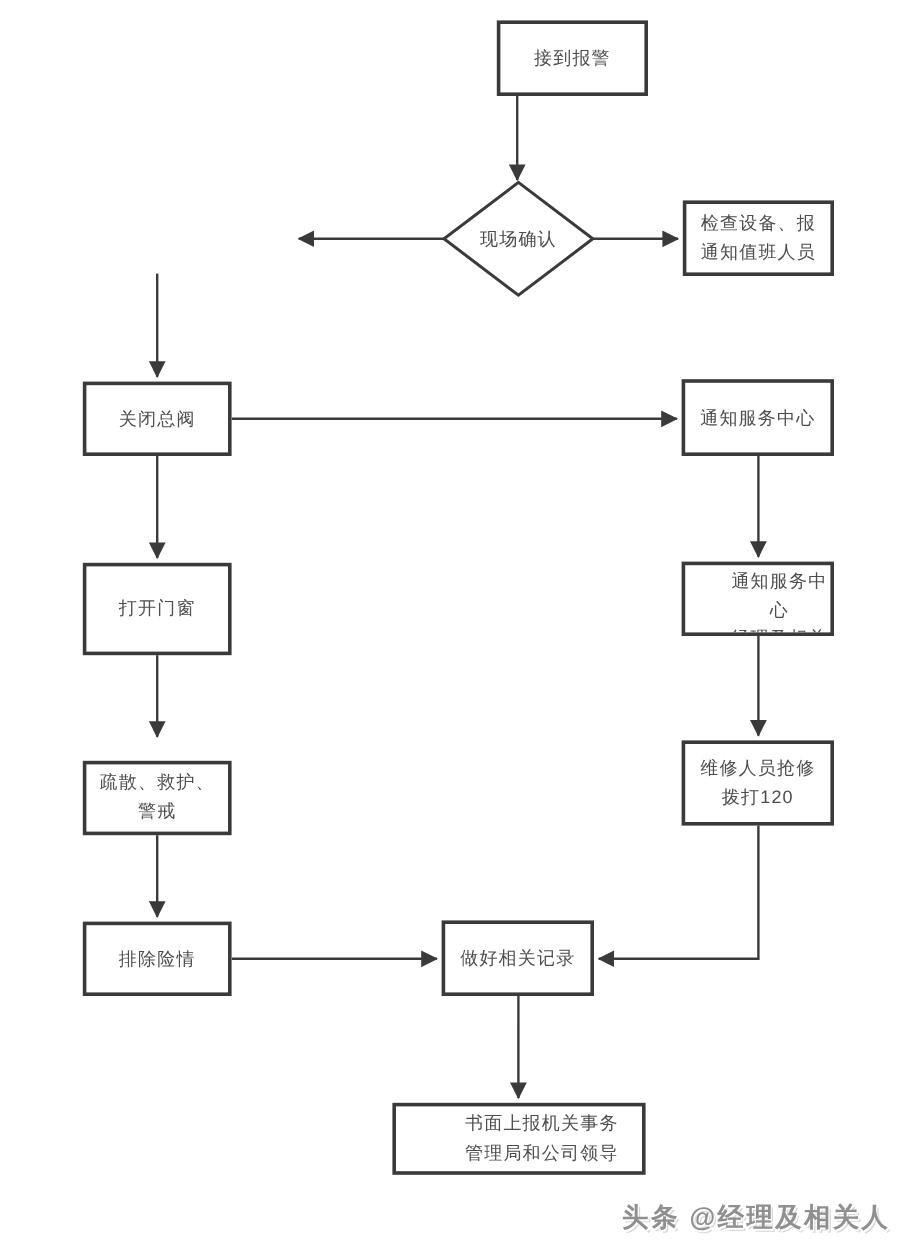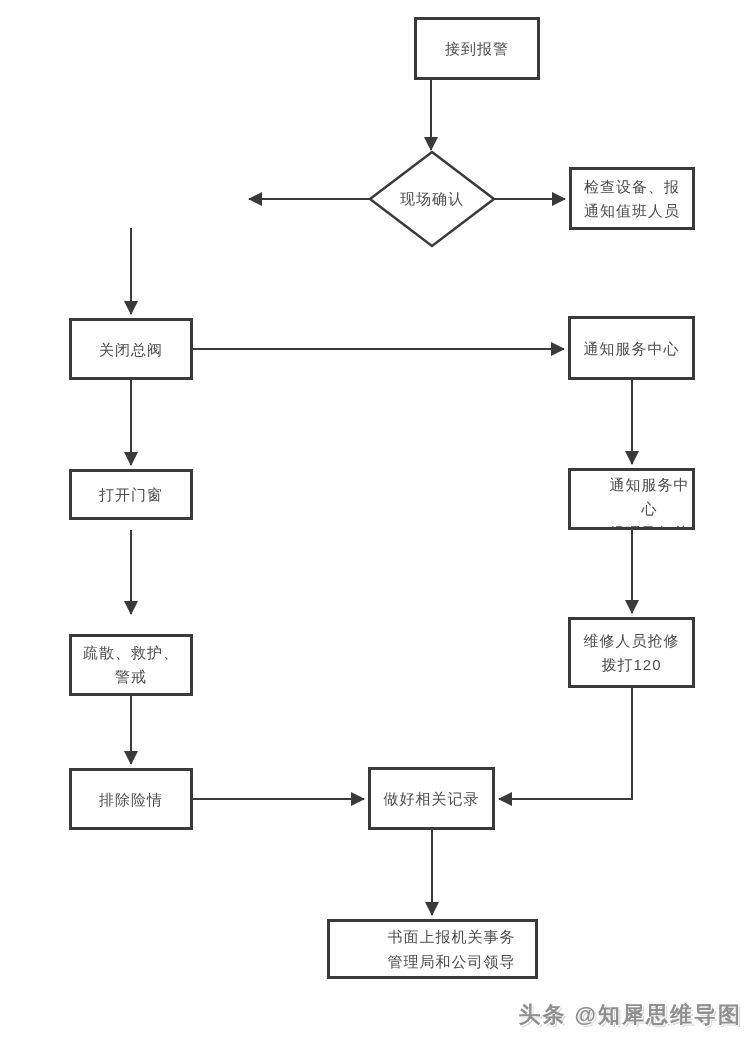--- a/index.html
+++ b/index.html
@@ -31,21 +31,21 @@
     font-size: 15px;
     letter-spacing: 1px;
     line-height: 25px;
     white-space: pre-line;
   }
   .node-receive       { left: 368px; top: 17px;  width: 126px; height: 63px; margin-left: 46px; }
   .node-forbid        { left: 17px;  top: 170px; width: 228px; height: 58px; line-height: 24px; }
   .node-check         { left: 569px; top: 167px; width: 126px; height: 63px; line-height: 24px; }
   .node-close-valve   { left: 69px;  top: 318px; width: 124px; height: 62px; }
   .node-notify-duty   { left: 568px; top: 316px; width: 127px; height: 64px; }
-  .node-open-doors    { left: 69px;  top: 469px; width: 124px; height: 51px; }
+  .node-open-doors    { left: 69px;  top: 469px; width: 124px; height: 77px; }
   .node-notify-center { left: 568px; top: 468px; width: 127px; height: 62px;
                         align-items: flex-start; overflow: hidden;
                         padding-top: 2px; line-height: 24px; padding-left: 36px; }
   .node-evacuate      { left: 69px;  top: 618px; width: 124px; height: 62px; line-height: 24px; margin-top: 16px; }
   .node-repair        { left: 568px; top: 617px; width: 127px; height: 71px; line-height: 24px; }
   .node-eliminate     { left: 69px;  top: 768px; width: 124px; height: 62px; text-align: right; }
   .node-records       { left: 368px; top: 767px; width: 127px; height: 63px; }
   .node-report        { left: 327px; top: 919px; width: 211px; height: 60px; line-height: 25px; padding-left: 38px; }
   .diamond-label {
     position: absolute;
@@ -121,15 +121,15 @@
   <div class="node node-repair">维修人员抢修
 拨打120</div>
 
   <div class="node node-eliminate">排除险情</div>
 
   <div class="node node-records">做好相关记录</div>
 
   <div class="node node-report">书面上报机关事务
 管理局和公司领导</div>
 
-  <div class="watermark">头条 @知犀思维导图</div>
+  <div class="watermark">头条 @经理及相关人</div>
 
 </div>
 
 </body></html>

